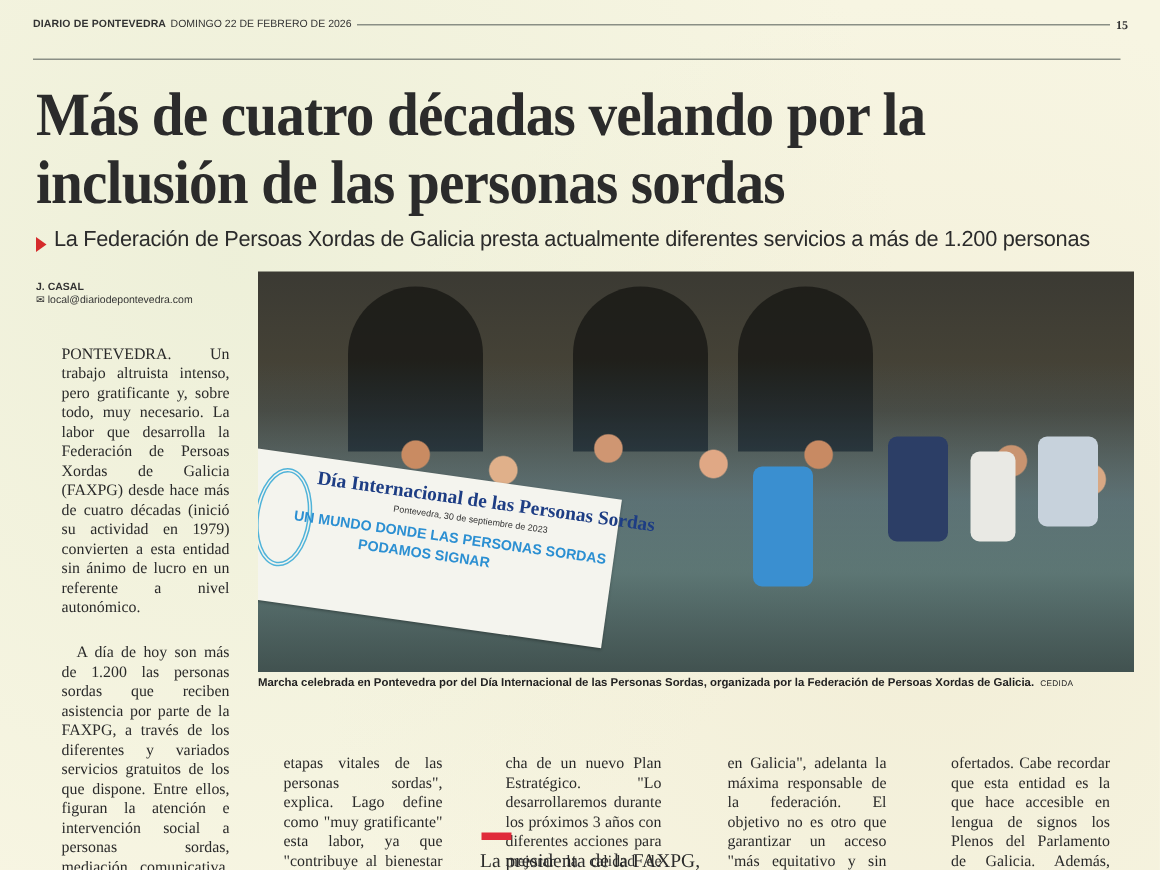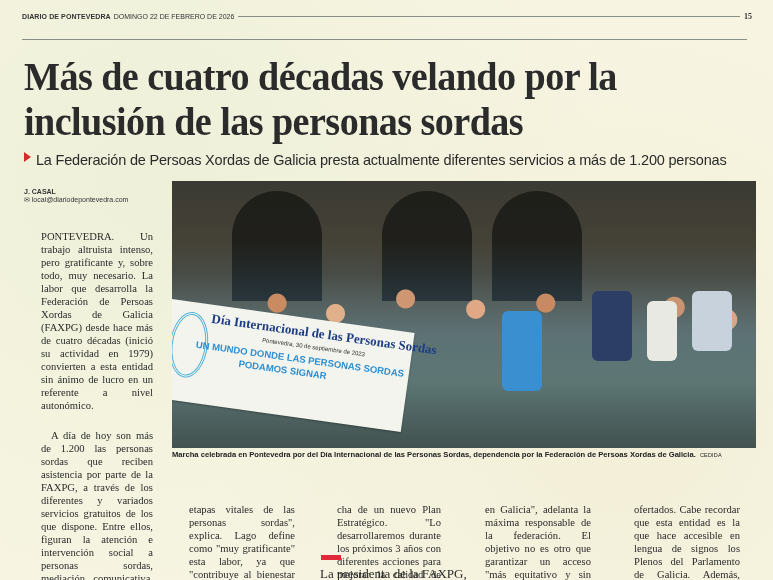--- a/index.html
+++ b/index.html
@@ -24,21 +24,21 @@
     .rule-top { position: absolute; left: 22px; top: 39px; width: 725px; height: 1px; background: #8a8f85; }
     .headline {
       position: absolute; left: 24px; top: 54px; width: 740px;
       font-family: "Liberation Serif", serif; font-weight: bold;
       font-size: 41px; line-height: 45px; color: #2b2b2b; letter-spacing: -0.6px;
       transform: scaleX(0.93); transform-origin: left top;
     }
     .subhead {
       position: absolute; left: 24px; top: 152px; width: 745px;
       font-family: "Liberation Sans", sans-serif; font-size: 14.5px; color: #2b2b2b;
-      display: flex; align-items: flex-start; letter-spacing: -0.2px;
+      display: flex; align-items: flex-end; letter-spacing: -0.2px;
     }
     .subhead .arrow {
       width: 0; height: 0; border-top: 5px solid transparent; border-bottom: 5px solid transparent;
       border-left: 7px solid #d52b2b; margin-right: 5px;
     }
     .byline {
       position: absolute; left: 24px; top: 188px;
       font-family: "Liberation Sans", sans-serif; font-size: 7px; color: #333;
     }
     .byline .author { font-weight: bold; display: block; }
@@ -152,21 +152,21 @@
   <div class="banner">
     <div class="logo"></div>
     <div class="bt1">Día Internacional de las Personas Sordas</div>
     <div class="bt2">Pontevedra, 30 de septiembre de 2023</div>
     <div class="bt3">UN MUNDO DONDE LAS PERSONAS SORDAS</div>
     <div class="bt4">PODAMOS SIGNAR</div>
   </div>
 </div>
 
 <div class="caption">
-  <span>Marcha celebrada en Pontevedra por del Día Internacional de las Personas Sordas, dependencia por la Federación de Persoas Xordas de Galicia.</span>
+  <span>Marcha celebrada en Pontevedra por del Día Internacional de las Personas Sordas, organizada por la Federación de Persoas Xordas de Galicia.</span>
   <span class="credit">CEDIDA</span>
 </div>
 
 <div class="col col2">
   <p>etapas vitales de las personas sordas", explica. Lago define como "muy gratificante" esta labor, ya que "contribuye al bienestar de nuestro colectivo", si bien advierte de que "queda mucho por hacer", de ahí que uno de los objetivos que se marca la entidad es continuar establecimiento nuevas alianzas</p>
 </div>
 <div class="col col3">
   <p>cha de un nuevo Plan Estratégico. "Lo desarrollaremos durante los próximos 3 años con diferentes acciones para mejorar la calidad de vida de las personas sordas</p>
 </div>
 <div class="section-marker"></div>

